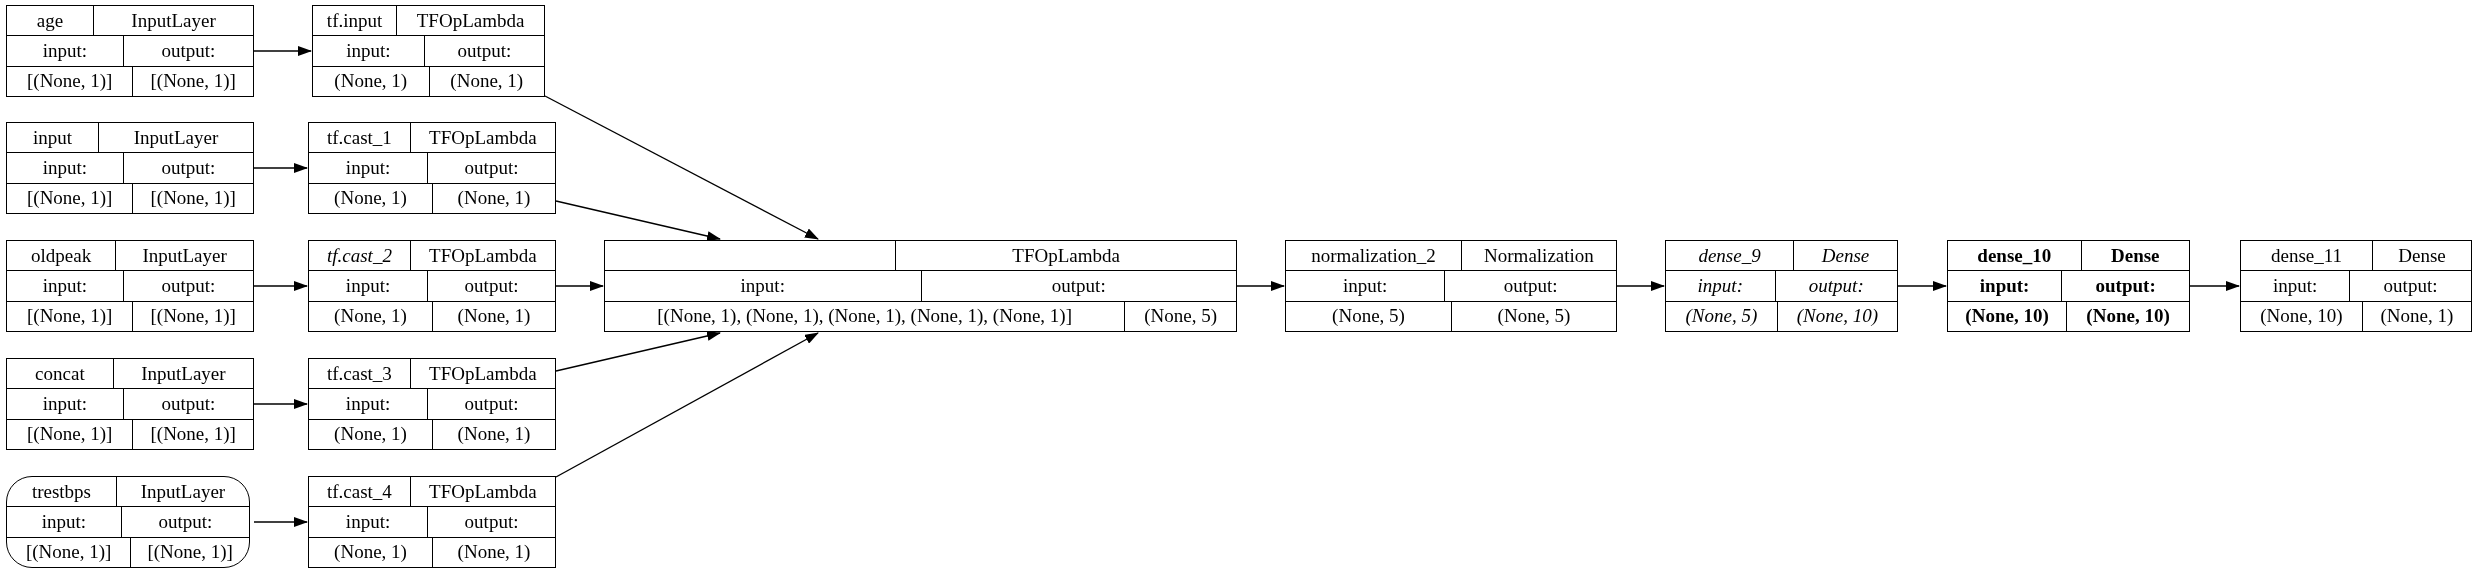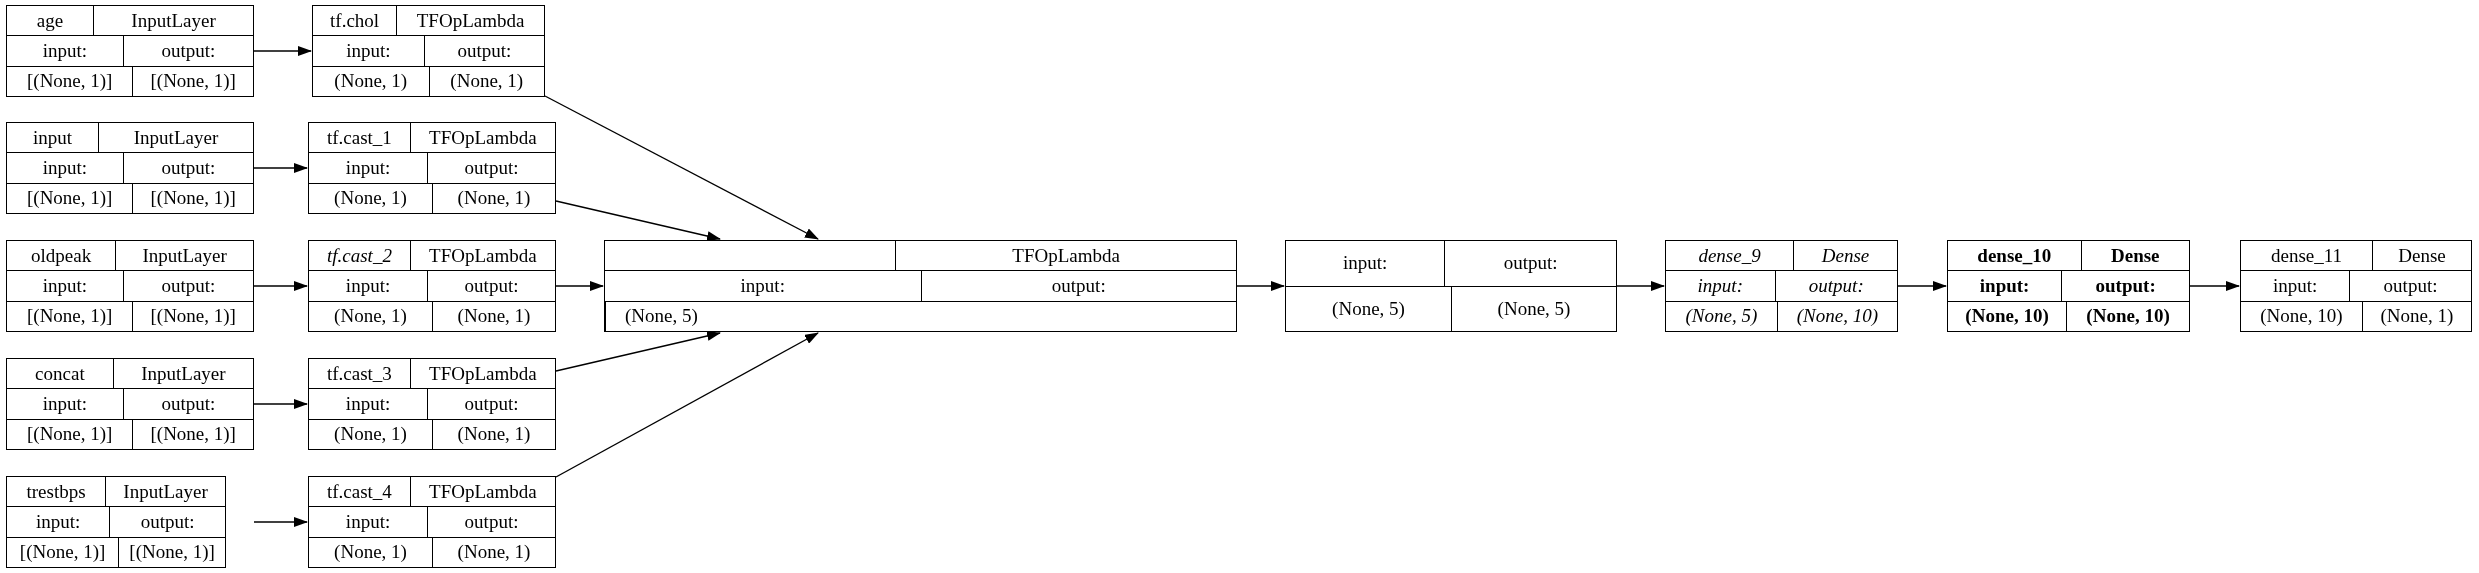--- a/index.html
+++ b/index.html
@@ -107,37 +107,37 @@
         </div>
         <div class="nrow">
           <div class="cell" style="flex: 0 0 47%;">input:</div>
           <div class="cell right" style="flex: 0 0 53%;">output:</div>
         </div>
         <div class="nrow">
           <div class="cell" style="flex: 0 0 51%;">[(None, 1)]</div>
           <div class="cell right" style="flex: 0 0 49%;">[(None, 1)]</div>
         </div>
       </div>
-      <div class="node" style="left: 6px; top: 476px; width: 220px; height: 92px;">
+      <div class="node" style="left: 6px; top: 476px; width: 244px; height: 92px; border-radius: 26px;">
         <div class="nrow">
           <div class="cell" style="flex: 0 0 45%;">trestbps</div>
           <div class="cell right" style="flex: 0 0 55%;">InputLayer</div>
         </div>
         <div class="nrow">
           <div class="cell" style="flex: 0 0 47%;">input:</div>
           <div class="cell right" style="flex: 0 0 53%;">output:</div>
         </div>
         <div class="nrow">
           <div class="cell" style="flex: 0 0 51%;">[(None, 1)]</div>
           <div class="cell right" style="flex: 0 0 49%;">[(None, 1)]</div>
         </div>
       </div>
       <div class="node" style="left: 312px; top: 5px; width: 233px; height: 92px;">
         <div class="nrow">
-          <div class="cell" style="flex: 0 0 36%;">tf.chol</div>
+          <div class="cell" style="flex: 0 0 36%;">tf.input</div>
           <div class="cell right" style="flex: 0 0 64%;">TFOpLambda</div>
         </div>
         <div class="nrow">
           <div class="cell" style="flex: 0 0 48%;">input:</div>
           <div class="cell right" style="flex: 0 0 52%;">output:</div>
         </div>
         <div class="nrow">
           <div class="cell" style="flex: 0 0 50%;">(None, 1)</div>
           <div class="cell right" style="flex: 0 0 50%;">(None, 1)</div>
         </div>
@@ -201,24 +201,29 @@
       <div class="node" style="left: 604px; top: 240px; width: 633px; height: 92px;">
         <div class="nrow">
           <div class="cell" style="flex: 0 0 46%; margin-top: 48px;">tf.concat</div>
           <div class="cell right" style="flex: 0 0 54%;">TFOpLambda</div>
         </div>
         <div class="nrow">
           <div class="cell" style="flex: 0 0 50%;">input:</div>
           <div class="cell right" style="flex: 0 0 50%;">output:</div>
         </div>
         <div class="nrow">
+          <div class="cell" style="flex: 0 0 82.3%;">[(None, 1), (None, 1), (None, 1), (None, 1), (None, 1)]</div>
           <div class="cell right" style="flex: 0 0 17.7%;">(None, 5)</div>
         </div>
       </div>
       <div class="node" style="left: 1285px; top: 240px; width: 332px; height: 92px;">
+        <div class="nrow">
+          <div class="cell" style="flex: 0 0 53%;">normalization_2</div>
+          <div class="cell right" style="flex: 0 0 47%;">Normalization</div>
+        </div>
         <div class="nrow">
           <div class="cell" style="flex: 0 0 48%;">input:</div>
           <div class="cell right" style="flex: 0 0 52%;">output:</div>
         </div>
         <div class="nrow">
           <div class="cell" style="flex: 0 0 50%;">(None, 5)</div>
           <div class="cell right" style="flex: 0 0 50%;">(None, 5)</div>
         </div>
       </div>
       <div class="node" style="left: 1665px; top: 240px; width: 233px; height: 92px; font-style: italic;">

